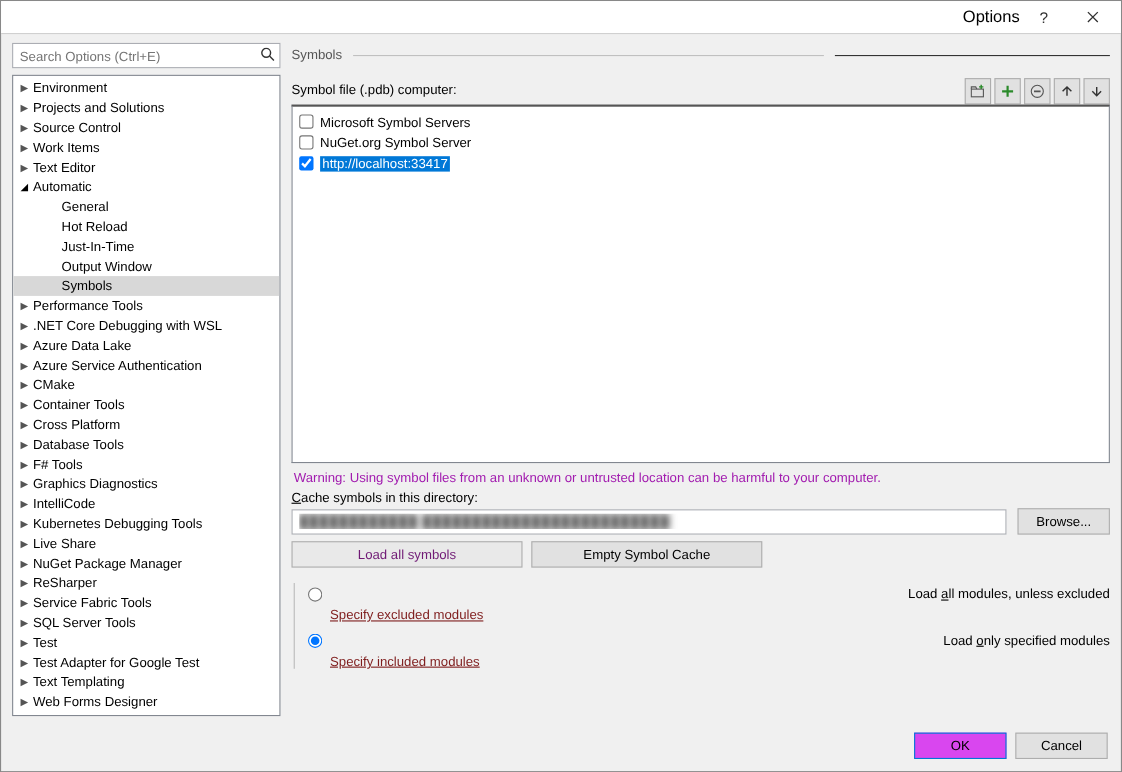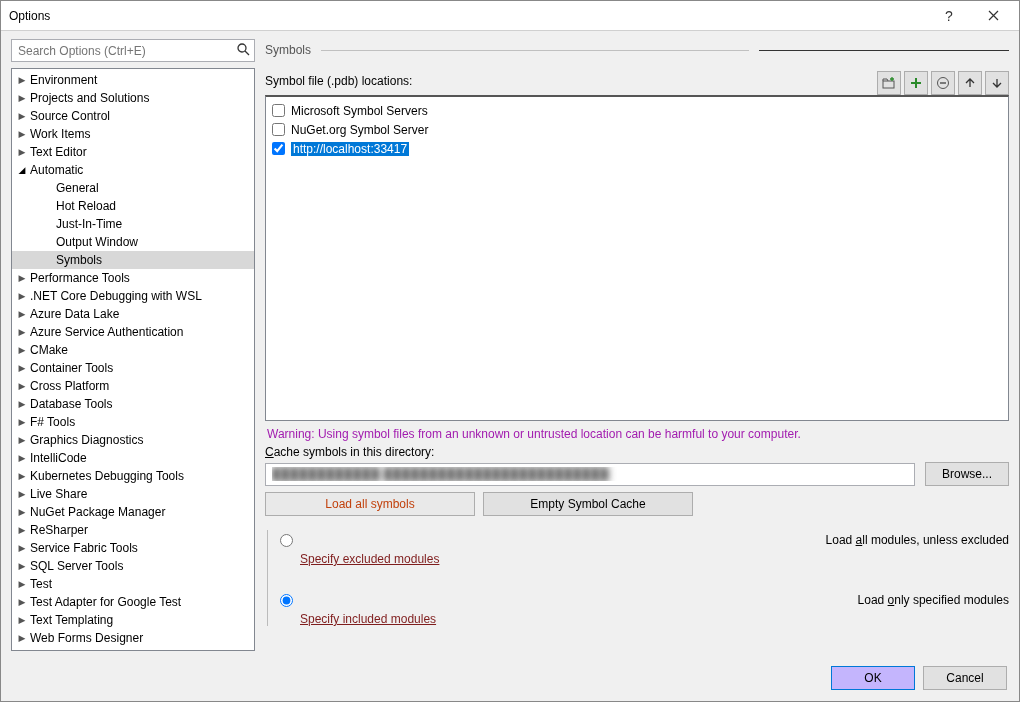--- a/index.html
+++ b/index.html
@@ -1,19 +1,19 @@
 <!DOCTYPE html>
 <html><head>
 <meta charset="utf-8">
 <style>
   * { box-sizing: border-box; font-family: "Segoe UI", Tahoma, sans-serif; font-size: 12px; }
   html, body { margin: 0; padding: 0; background: #fff; }
   .window { width: 1020px; height: 702px; border: 1px solid #888; background: #f0f0f0; display: flex; flex-direction: column; }
   .titlebar { height: 30px; display: flex; align-items: center; padding: 0 4px 0 8px; background: #fff; border-bottom: 1px solid #d0d0d0; }
-  .titlebar .title { flex: 1; font-size: 12px; }
+  .titlebar .title { flex: 1; font-size: 15px; text-align: right; }
   .titlebar .tbtn { width: 44px; height: 28px; display: flex; align-items: center; justify-content: center; font-size: 14px; color: #333; cursor: pointer; }
   .body { flex: 1; display: flex; padding: 8px 10px 4px 10px; gap: 10px; min-height: 0; }
   .left { width: 244px; display: flex; flex-direction: column; }
   .search-wrap { position: relative; margin-bottom: 6px; border-radius: 10px; }
   .search { width: 100%; height: 23px; padding: 2px 24px 2px 6px; border: 1px solid #abadb3; background: #fff; outline: none; }
   .search-ico { position: absolute; right: 5px; top: 4px; color: #444; font-size: 13px; }
   .tree { flex: 1; border: 1px solid #828790; background: #fff; overflow-y: scroll; padding: 2px 0; }
   .node { display: flex; align-items: center; height: 18px; padding-left: 4px; cursor: pointer; white-space: nowrap; }
   .node .arrow { width: 12px; font-size: 9px; color: #555; display: inline-flex; justify-content: center; }
   .node .arrow.expanded { color: #000; }
@@ -33,30 +33,30 @@
   .listbox { border: 1px solid #828790; border-top: 2px solid #555; background: #fff; height: 326px; padding: 4px; overflow: auto; }
   .chkitem { display: flex; align-items: center; height: 19px; }
   .chkitem input { margin: 0 6px 0 2px; }
   .chkitem .hi { background: #0078d7; color: #fff; padding: 0 2px; }
   .warning { padding: 6px 2px 4px 2px; color: #a21caf; }
   .lbl { margin-bottom: 3px; }
   .cache-row { display: flex; gap: 10px; align-items: center; }
   .cache-input { flex: 1; height: 23px; border: 1px solid #abadb3; padding: 2px 6px; background: #fff; color: transparent; text-shadow: 0 0 7px rgba(80,80,80,0.9); letter-spacing: 0.5px; }
   .btn { height: 24px; padding: 0 14px; border: 1px solid #adadad; background: #e1e1e1; cursor: pointer; }
   .btn.wide { width: 210px; }
-  .btn[disabled] { color: #c2410c; background: #e9e9e9; }
+  .btn[disabled] { color: #701a75; background: #e9e9e9; }
   .btns-row { display: flex; gap: 8px; margin-top: 6px; }
   .pref-block { margin-top: 14px; padding-left: 2px; }
   .pref-heading { margin-bottom: 6px; }
   .radio-row { display: flex; align-items: center; height: 20px; justify-content: space-between; }
   .radio-row input { margin: 0 6px 0 2px; }
   .linklike { color: #7f1d1d; text-decoration: underline; margin-left: 22px; margin-top: 2px; cursor: pointer; display: inline-block; }
   .footer { height: 46px; display: flex; align-items: center; justify-content: flex-end; gap: 8px; padding: 0 12px; }
   .btn.footer-btn { width: 84px; }
-  .btn.primary { border: 1.5px solid #0078d7; background: #c4b5fd; }
+  .btn.primary { border: 1.5px solid #0078d7; background: #d946ef; }
   u { text-decoration: underline; }
 </style>
 </head>
 <body>
 
 <div class="window">
   <div class="titlebar">
     <span class="title">Options</span>
     <div class="tbtn">?</div>
     <div class="tbtn">
@@ -213,21 +213,21 @@
       <div class="section-header">
         <span class="section-title">Symbols</span>
         <div style="flex:1; position:relative;">
           <div style="position:absolute; left:0; right:260px; top:50%; border-top:1px solid #c0c0c0;"></div>
           <div style="position:absolute; right:0; width:250px; top:50%; border-top:1px solid #333;"></div>
         </div>
       </div>
 
       <div class="pane">
         <div class="row">
-          <span class="locations-label">Symbol file (.pdb) locations:</span>
+          <span class="locations-label">Symbol file (.pdb) computer:</span>
           <div class="toolbar">
             <div class="icobtn">
               <svg width="14" height="14" viewBox="0 0 14 14">
                   <rect x="1" y="5" width="11" height="7" stroke="#555" fill="none"></rect>
                   <path d="M1 5 L1 3 L5 3 L6 5" stroke="#555" fill="none"></path>
                   <path d="M10 1 L10 5 M8 3 L12 3" stroke="#2a8a2a" stroke-width="1.3"></path>
                 </svg>
             </div>
             <div class="icobtn plus">
               <svg width="14" height="14" viewBox="0 0 14 14">
@@ -280,21 +280,21 @@
           <button class="btn wide">Empty Symbol Cache</button>
         </div>
 
         <div class="pref-block">
           <div style="border-left:1px solid #bbb; padding-left:10px;">
             <label class="radio-row">
               <input type="radio" name="pref" style="">
                 <span><span>Load </span><u>a</u><span>ll modules, unless excluded</span></span>
             </label>
             <a class="linklike">Specify excluded modules</a>
-            <label class="radio-row" style="margin-top:24px">
+            <label class="radio-row" style="margin-top:6px">
               <input type="radio" name="pref" checked="" style="">
                 <span><span>Load </span><u>o</u><span>nly specified modules</span></span>
             </label>
             <a class="linklike">Specify included modules</a>
           </div>
         </div>
       </div>
     </div>
   </div>
 

